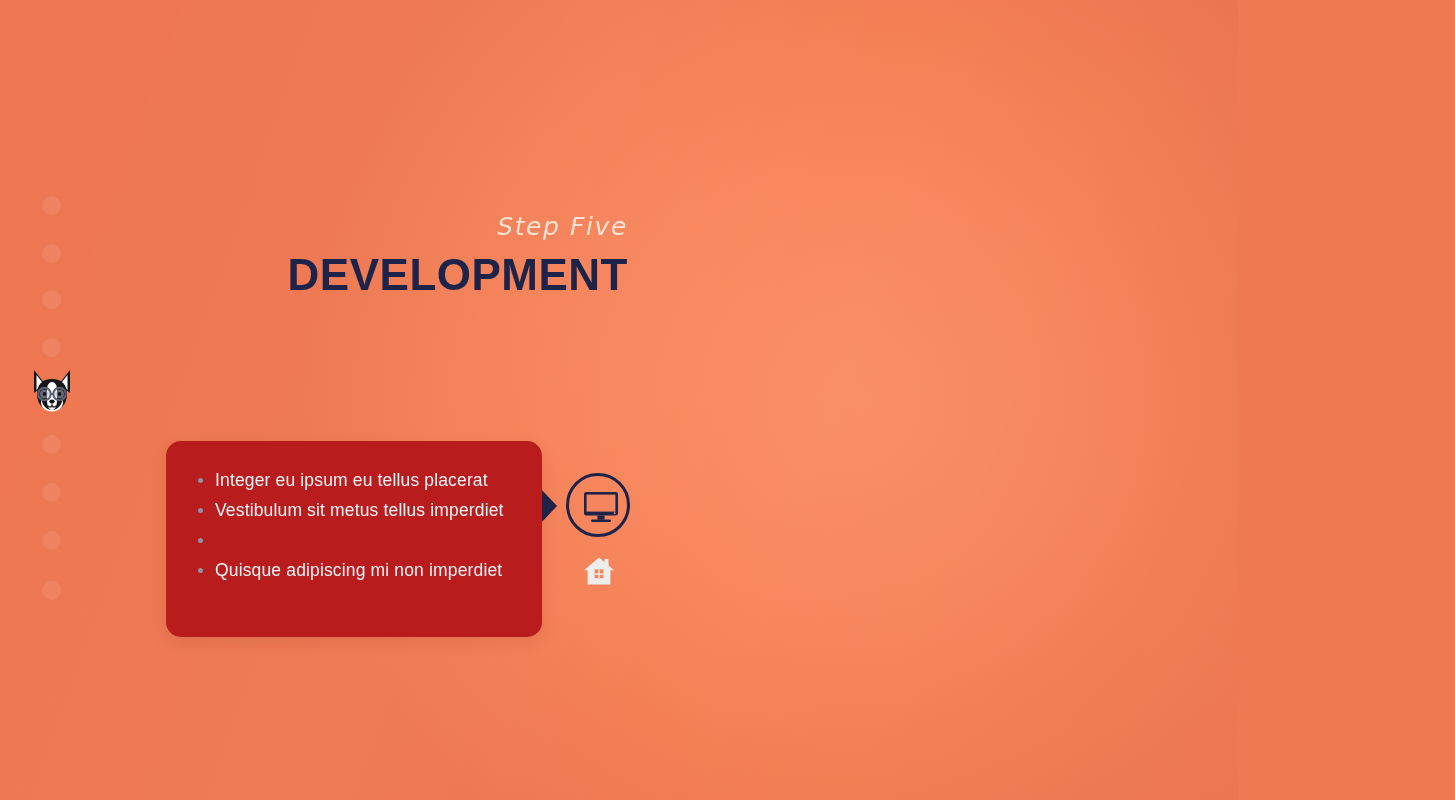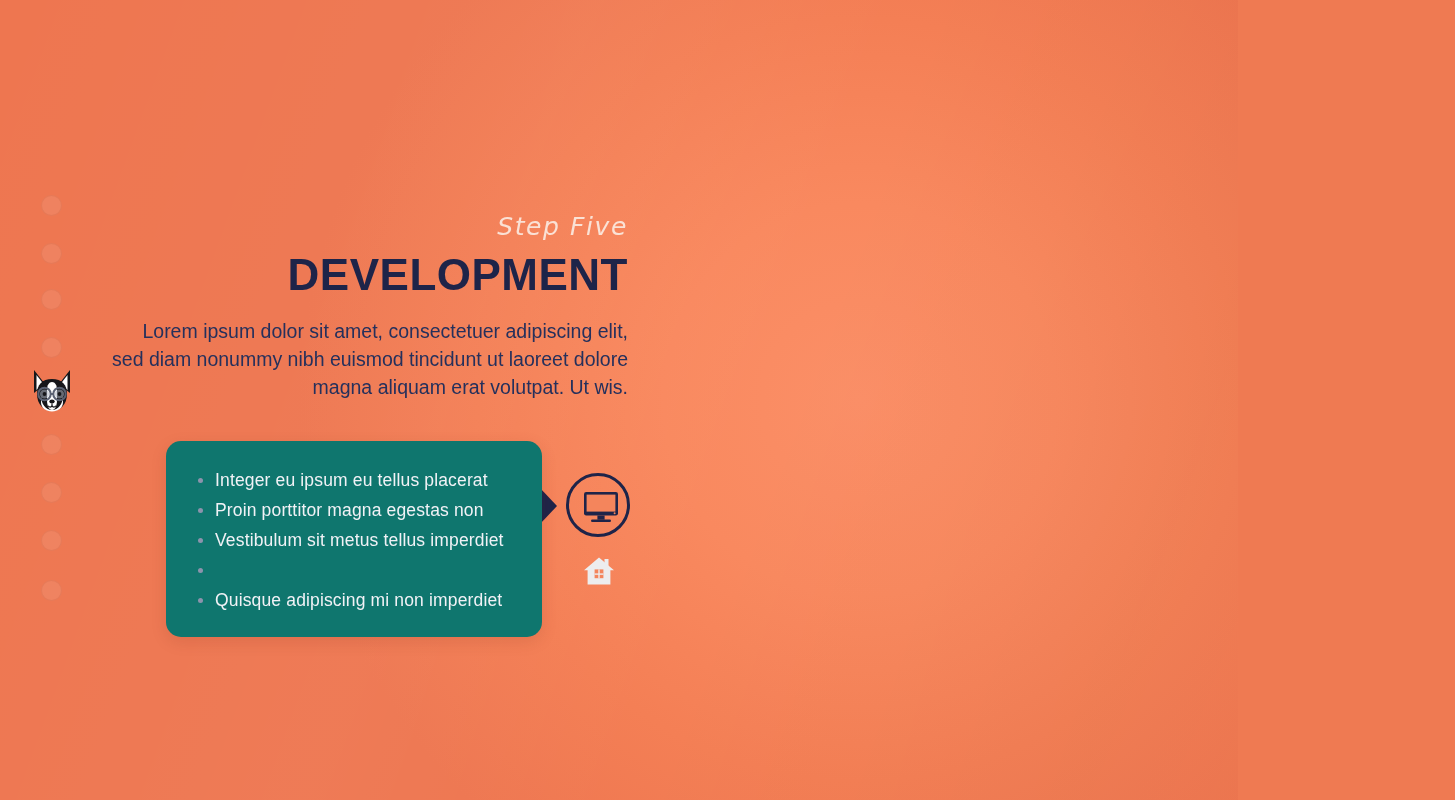--- a/index.html
+++ b/index.html
@@ -118,21 +118,21 @@
     line-height: 28px;
   }
 
   
   #bullet-card {
     position: absolute;
     left: 166px;
     top: 441px;
     width: 376px;
     height: 196px;
-    background: #0f766e;
+    background: #b91c1c;
     border-radius: 15px;
     box-shadow: 0 5px 16px rgba(120,45,20,0.14);
   }
   #card-arrow {
     position: absolute;
     left: 540px;
     top: 488px;
     width: 0;
     height: 0;
     border-top: 18px solid transparent;
@@ -230,32 +230,27 @@
         <ellipse cx="24" cy="35.5" rx="2.7" ry="2" fill="#16161a"></ellipse>
         <path d="M24 37.5 L24 40" stroke="#16161a" stroke-width="1.2"></path>
         <path d="M24 40 C22.4 41.6 20.8 41.2 20.2 39.8" stroke="#16161a" stroke-width="1.2" fill="none"></path>
         <path d="M24 40 C25.6 41.6 27.2 41.2 27.8 39.8" stroke="#16161a" stroke-width="1.2" fill="none"></path>
       </svg>
     </div>
   </div>
 
   <div id="eyebrow">Step Five</div>
   <div id="headline">DEVELOPMENT</div>
-  <div id="paragraph">Lorem ipsum dolor sit amet, consectetuer adipiscing elit, sed diam nonummy nibh euismod tincidunt ut laoreet dolore magna aliquam erat volutpat. Ut wis.</div>
 
   <div id="card-arrow"></div>
   <div id="bullet-card">
     <ul id="bullet-list">
         <li>
           <span class="bul"></span>
           <span>Integer eu ipsum eu tellus placerat</span>
-        </li>
-        <li>
-          <span class="bul"></span>
-          <span>Proin porttitor magna egestas non</span>
         </li>
         <li>
           <span class="bul"></span>
           <span>Vestibulum sit metus tellus imperdiet</span>
         </li>
         <li>
           <span class="bul"></span>
         </li>
         <li>
           <span class="bul"></span>

